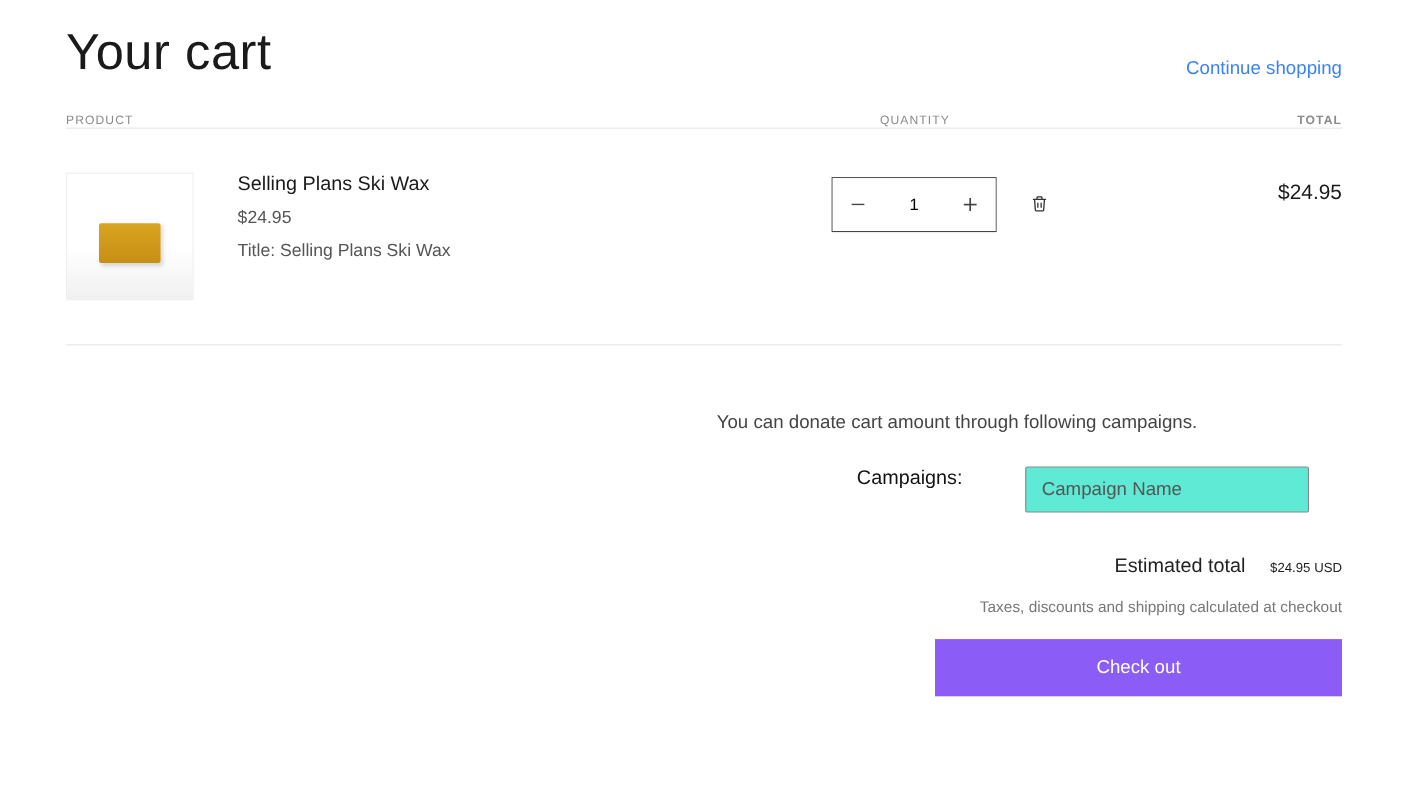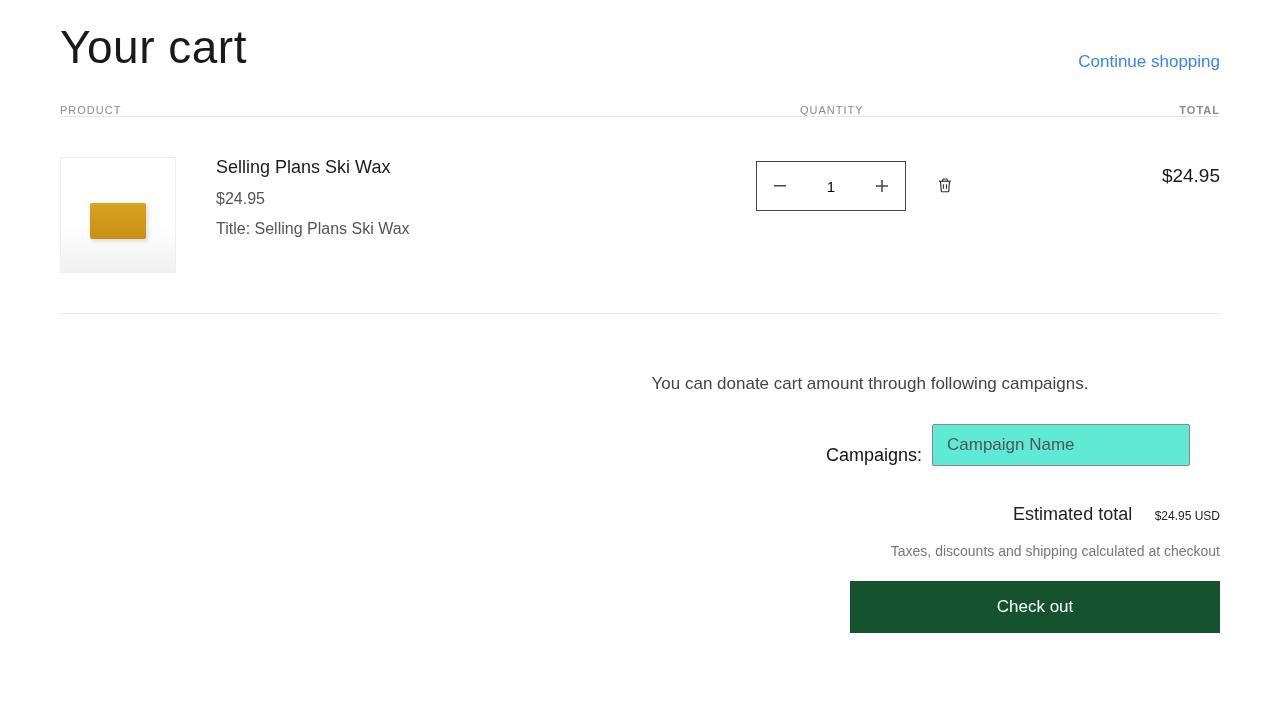--- a/index.html
+++ b/index.html
@@ -120,41 +120,42 @@
       color: #1a1a1a;
       padding-top: 8px;
     }
 
     .below { padding-top: 60px; }
     .donatemsg { text-align: center; font-size: 17px; color: #444; max-width: 700px; margin: 0 0 30px auto; }
 
     .campaigns-row {
       display:flex;
       justify-content:flex-end;
-      align-items:flex-end;
+      align-items:flex-start;
       padding-right: 30px;
       margin-bottom: 38px;
+      gap: 47px;
     }
     .campaigns-label { font-size: 18px; margin-right: 10px; }
     .camp-select {
       border: 1px solid #888;
       padding: 10px 14px;
       font-size: 17px;
       width: 228px;
       color: #555;
       background:#5eead4;
       border-radius:2px;
     }
 
     .totals { text-align: right; }
     .est { font-size: 18px; color:#222; }
     .est-amt { font-size: 12px; color:#222; margin-left: 18px; }
     .taxnote { font-size: 14px; color: #777; margin: 18px 0 22px 0; }
     .checkout {
-      background: #14532d;
+      background: #8b5cf6;
       color: #fff;
       border: none;
       width: 370px;
       height: 52px;
       font-size: 17px;
       cursor: pointer;
     }
   </style>
 </head>
 <body>

